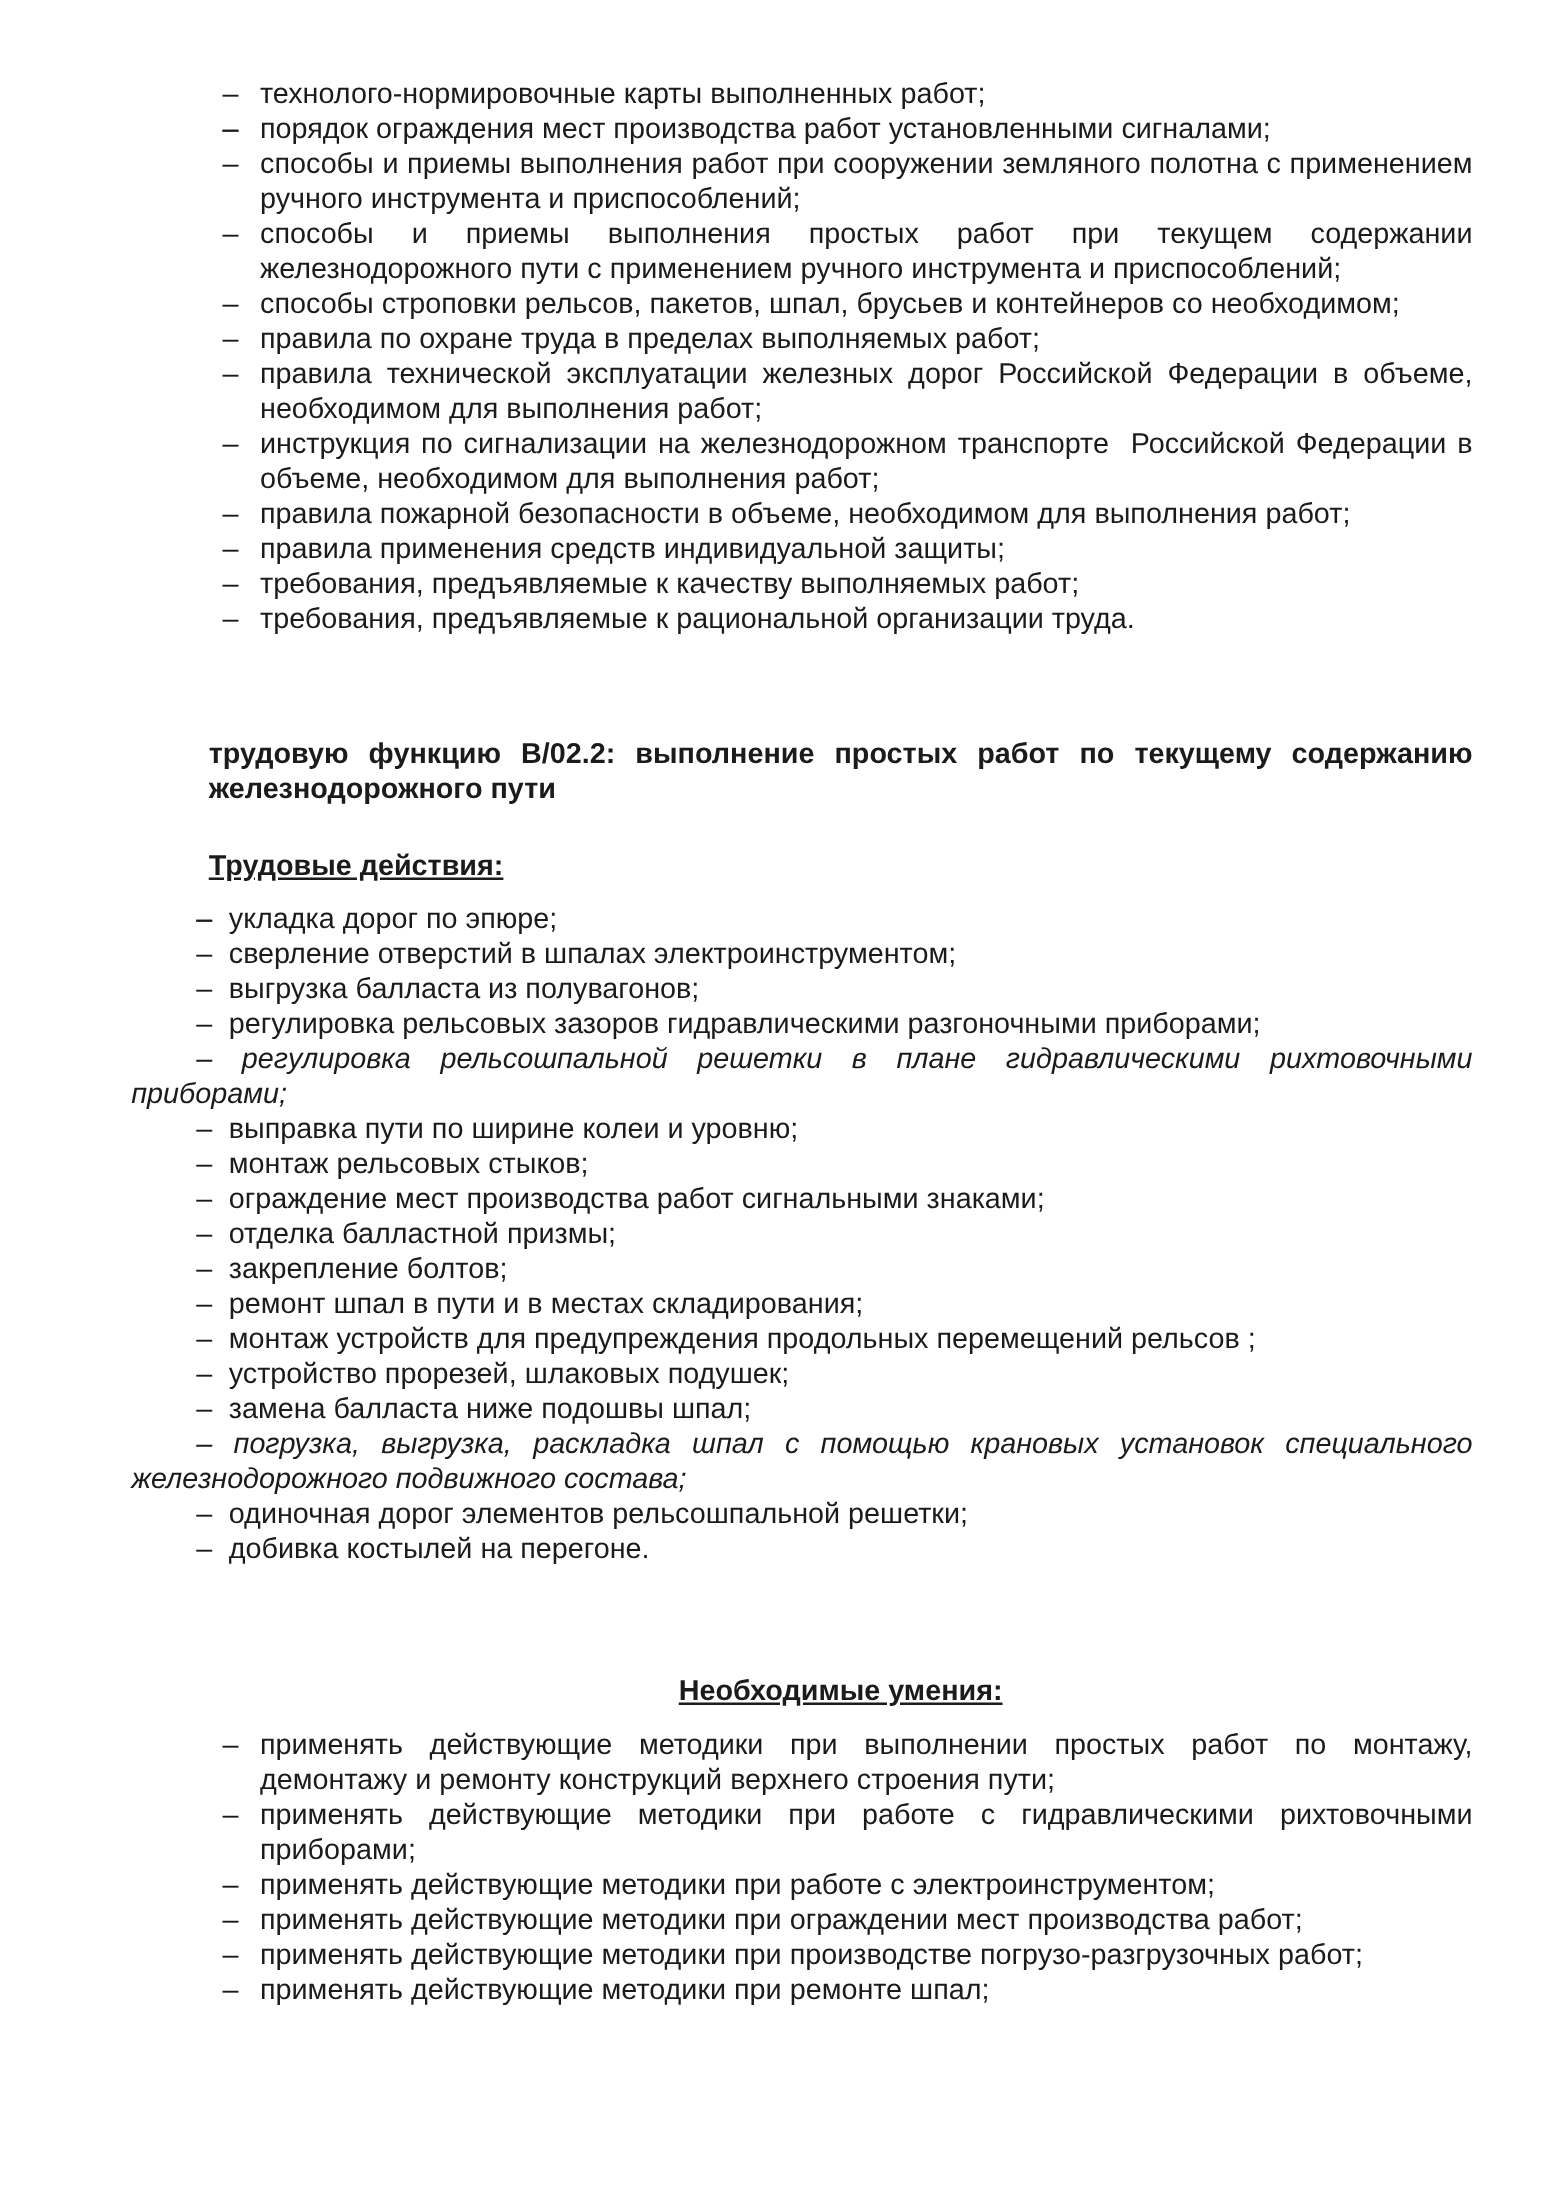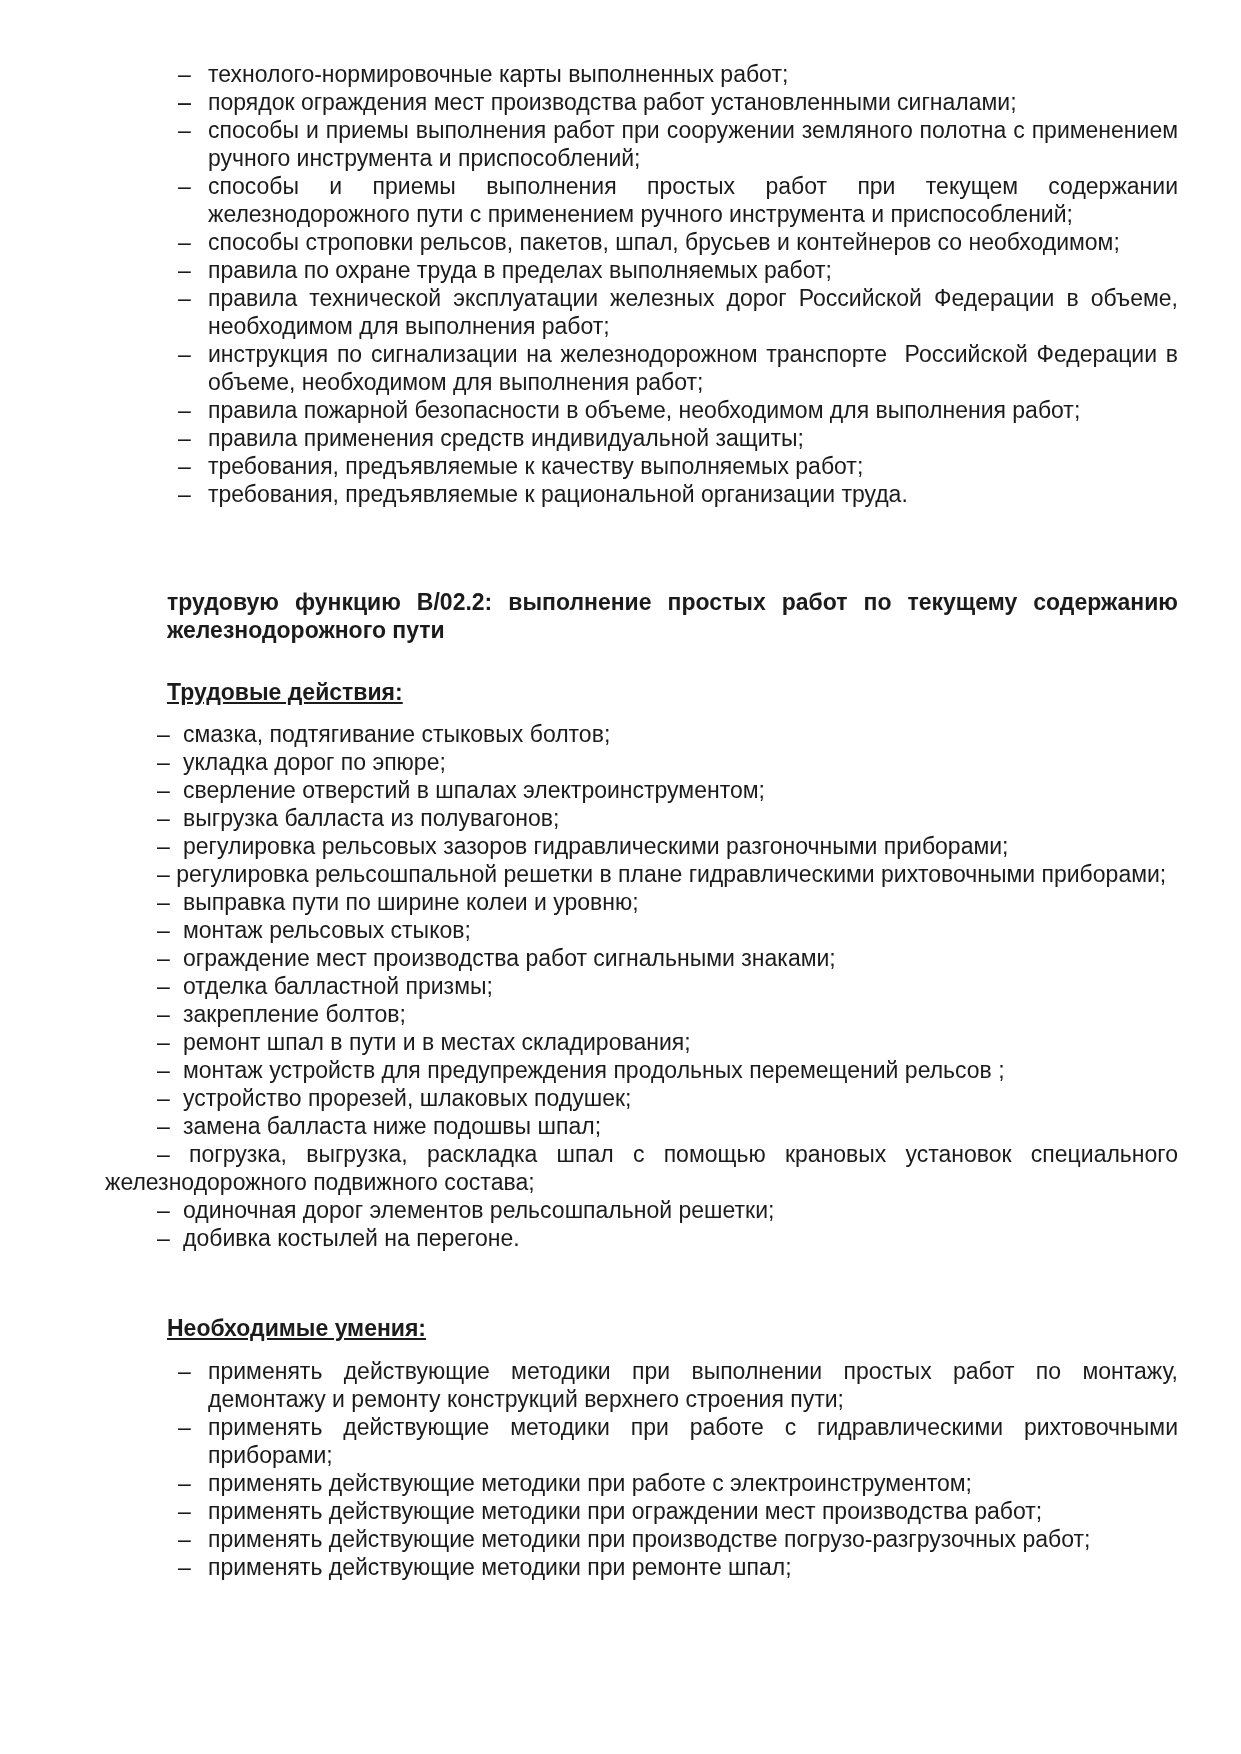--- a/index.html
+++ b/index.html
@@ -29,34 +29,35 @@
     text-align: justify;
   }
   .indent-a { padding-left: 103px; }
   .indent-a > .dash { position: absolute; left: 73px; top: 0; }
   .indent-b { padding-left: 78px; }
   .indent-b > .dash { position: absolute; left: 52px; top: 0; }
   
   .pitem {
     text-align: justify;
     text-indent: 52px;
+    font-style: italic;
   }
   .h-func {
     font-weight: bold;
     margin-left: 62px;
     margin-top: 80px;
     text-align: justify;
   }
   .h-sub {
     font-weight: bold;
     margin-left: 62px;
     text-decoration: underline;
   }
   .h-actions { margin-top: 34px; }
-  .h-skills  { margin-top: 62px; }
+  .h-skills  { margin-top: 86px; text-align: center; }
   .list-actions { margin-top: 14px; }
   .list-skills  { margin-top: 15px; }
 </style>
 </head>
 <body>
 
 <div class="content">
 
   <div>
     <div class="item indent-a"><span class="dash">–</span><span>технолого-нормировочные карты выполненных работ;</span></div>
@@ -71,21 +72,21 @@
     <div class="item indent-a"><span class="dash">–</span><span>правила пожарной безопасности в объеме, необходимом для выполнения работ;</span></div>
     <div class="item indent-a"><span class="dash">–</span><span>правила применения средств индивидуальной защиты;</span></div>
     <div class="item indent-a"><span class="dash">–</span><span>требования, предъявляемые к качеству выполняемых работ;</span></div>
     <div class="item indent-a"><span class="dash">–</span><span>требования, предъявляемые к рациональной организации труда.</span></div>
   </div>
 
   <div class="h-func">трудовую функцию В/02.2: выполнение простых работ по текущему содержанию железнодорожного пути</div>
 
   <div class="h-sub h-actions">Трудовые действия:</div>
   <div class="list-actions">
-    <div class="item indent-b"><span class="dash">–</span><span>смазка, подтягивание стыковых болтов;</span></div>
+    <div class="item indent-b"><span class="dash">–</span></div>
     <div class="item indent-b"><span class="dash">–</span><span>укладка дорог по эпюре;</span></div>
     <div class="item indent-b"><span class="dash">–</span><span>сверление отверстий в шпалах электроинструментом;</span></div>
     <div class="item indent-b"><span class="dash">–</span><span>выгрузка балласта из полувагонов;</span></div>
     <div class="item indent-b"><span class="dash">–</span><span>регулировка рельсовых зазоров гидравлическими разгоночными приборами;</span></div>
     <div class="pitem"><span class="dash">–</span> <span>регулировка рельсошпальной решетки в плане гидравлическими рихтовочными приборами;</span></div>
     <div class="item indent-b"><span class="dash">–</span><span>выправка пути по ширине колеи и уровню;</span></div>
     <div class="item indent-b"><span class="dash">–</span><span>монтаж рельсовых стыков;</span></div>
     <div class="item indent-b"><span class="dash">–</span><span>ограждение мест производства работ сигнальными знаками;</span></div>
     <div class="item indent-b"><span class="dash">–</span><span>отделка балластной призмы;</span></div>
     <div class="item indent-b"><span class="dash">–</span><span>закрепление болтов;</span></div>

